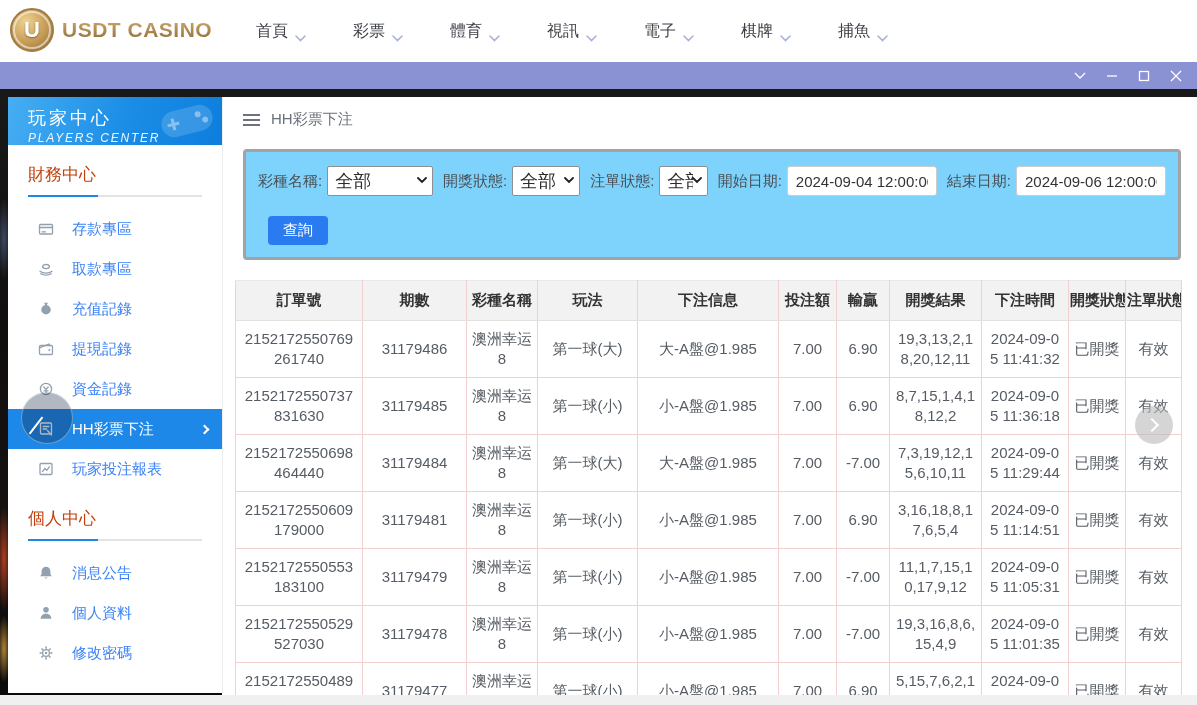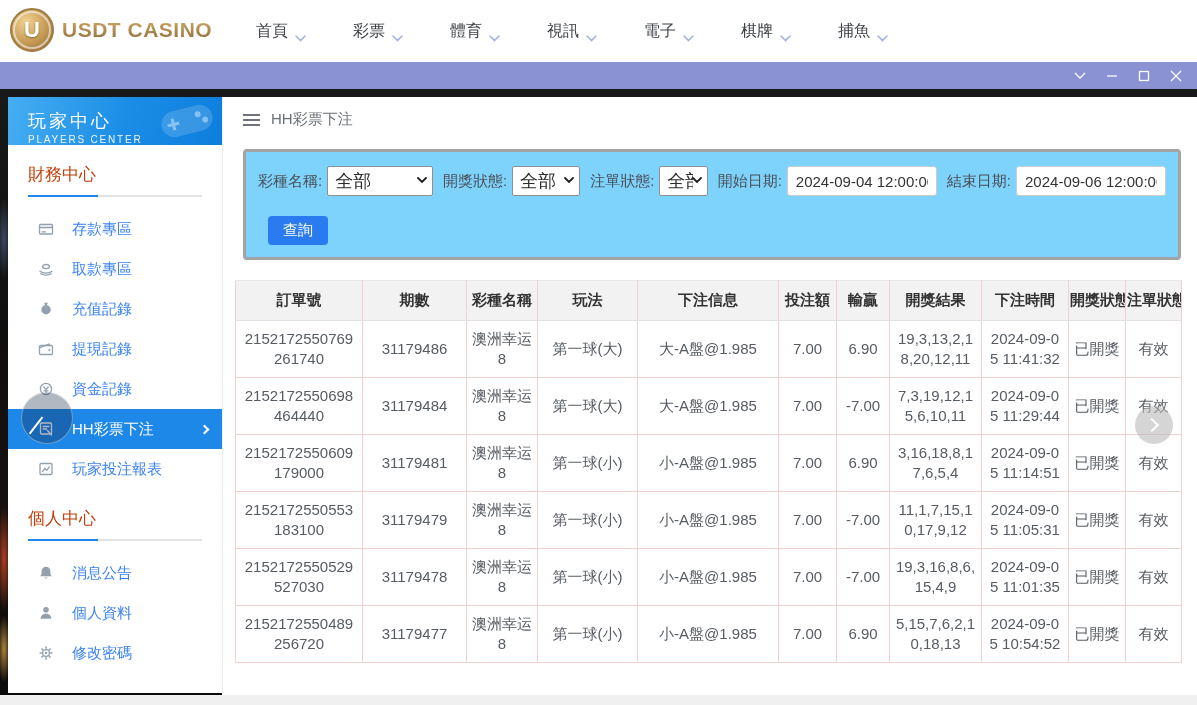--- a/index.html
+++ b/index.html
@@ -34,21 +34,21 @@
       radial-gradient(9px 45px at 4px 560px, rgba(225,170,70,.75), transparent 75%),
       radial-gradient(10px 55px at 4px 150px, rgba(80,100,140,.65), transparent 75%),
       linear-gradient(180deg,#191919,#110f0e 40%,#161110 70%,#0b0a0a);}
 
   
   .sidebar{position:absolute;left:8px;top:97px;width:214px;height:596px;background:#fff;
     box-shadow:1px 0 0 #ededed;z-index:3;overflow:hidden;}
   .sb-header{height:48px;background:linear-gradient(105deg,#46aef2 0%,#1b8de6 55%,#0d7edd 100%);
     display:flex;flex-direction:column;justify-content:flex-end;padding-left:20px;position:relative;overflow:hidden;}
   .sb-h1{font-size:18px;letter-spacing:3px;color:#fff;line-height:1.1;}
-  .sb-h2{font-size:10px;letter-spacing:1.8px;color:rgba(255,255,255,.92);margin-top:2px;}
+  .sb-h2{font-size:12px;letter-spacing:1.8px;color:rgba(255,255,255,.92);margin-top:2px;font-style:italic;}
   .gamepad{position:absolute;right:4px;top:2px;transform:rotate(-14deg);}
   .sb-title{margin:18px 0 0 20px;font-size:17px;color:#c2410c;font-weight:400;}
   .sb-underline{margin:9px 20px 0 20px;height:2px;background:#e3e3e3;position:relative;}
   .sb-underline i{position:absolute;left:0;top:0;width:40%;height:2px;background:#1e88e8;display:block;}
   .sb-items{margin-top:12px;}
   .sb-item{height:40px;display:flex;align-items:center;padding-left:30px;gap:18px;
     font-size:15px;color:#3b82f6;cursor:pointer;position:relative;}
   .sb-icon{width:16px;height:16px;color:#93a0ad;display:inline-flex;}
   .sb-item.active{background:#1e88e8;color:#fff;}
   .sb-item.active .sb-icon{color:#fff;}
@@ -383,20 +383,33 @@
               <td>第一球(大)</td>
               <td>大-A盤@1.985</td>
               <td>7.00</td>
               <td>6.90</td>
               <td>19,3,13,2,18,20,12,11</td>
               <td>2024-09-05 11:41:32</td>
               <td>已開獎</td>
               <td>有效</td>
             </tr>
             <tr>
+              <td>2152172550737831630</td>
+              <td>31179485</td>
+              <td>澳洲幸运8</td>
+              <td>第一球(小)</td>
+              <td>小-A盤@1.985</td>
+              <td>7.00</td>
+              <td>6.90</td>
+              <td>8,7,15,1,4,18,12,2</td>
+              <td>2024-09-05 11:36:18</td>
+              <td>已開獎</td>
+              <td>有效</td>
+            </tr>
+            <tr>
               <td>2152172550698464440</td>
               <td>31179484</td>
               <td>澳洲幸运8</td>
               <td>第一球(大)</td>
               <td>大-A盤@1.985</td>
               <td>7.00</td>
               <td>-7.00</td>
               <td>7,3,19,12,15,6,10,11</td>
               <td>2024-09-05 11:29:44</td>
               <td>已開獎</td>

